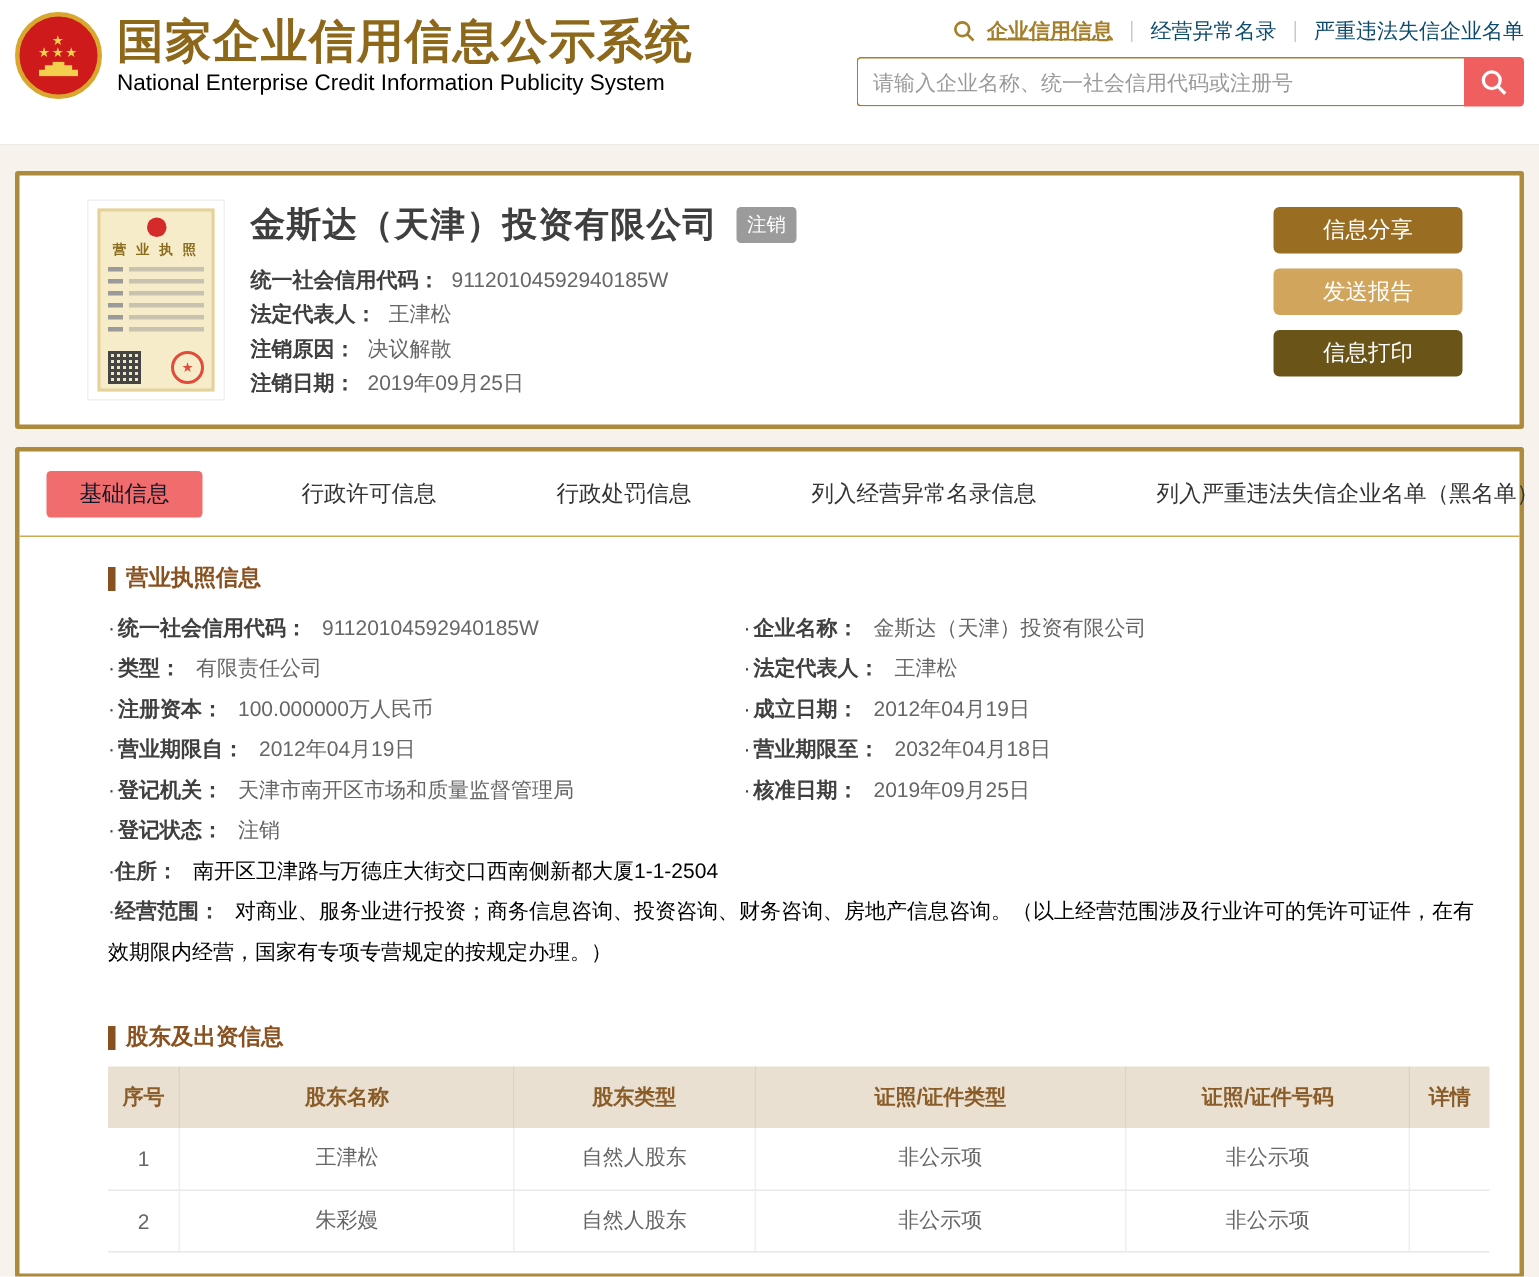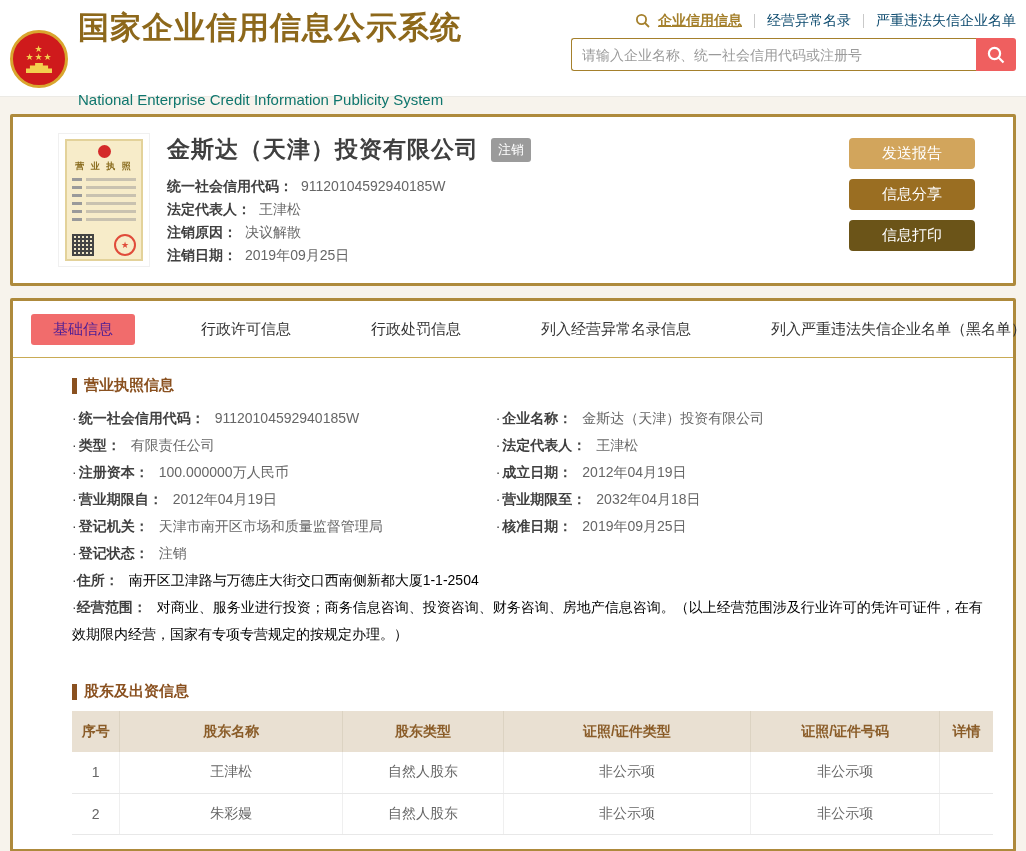--- a/index.html
+++ b/index.html
@@ -11,21 +11,21 @@
                  display:flex; align-items:flex-start; padding:8px 10px 0 10px; }
   .logo-wrap { display:flex; align-items:center; gap:10px; }
   .emblem { width:58px; height:58px; border-radius:50%; background:#cf1a1c;
             border:3px solid #d9a62e; position:relative; flex:0 0 auto;
             display:flex; flex-direction:column; align-items:center; justify-content:center; }
   .emblem .stars { color:#f3cf4e; font-size:9px; line-height:8px; letter-spacing:1px; text-align:center; }
   .emblem .gate { width:26px; height:10px; margin-top:2px; background:#f3cf4e;
                   clip-path:polygon(0 100%,0 55%,15% 55%,15% 25%,35% 25%,35% 0,65% 0,65% 25%,85% 25%,85% 55%,100% 55%,100% 100%); }
   .site-titles { padding-top:2px; }
   .site-title { font-size:31px; font-weight:bold; color:#8d681b; letter-spacing:1px; line-height:36px; }
-  .site-subtitle { font-size:15px; color:#0f766e; line-height:20px;margin-top:44px; }
+  .site-subtitle { font-size:15px; color:#000000; line-height:20px; }
 
   .header-right { margin-left:auto; width:445px; padding-top:4px; }
   .top-nav { display:flex; align-items:center; font-size:14px; color:#3a3a3a; margin-bottom:8px;justify-content:flex-end; }
   .top-nav .nav-sep { width:1px; height:14px; background:#c9c9c9; margin:0 12px; }
   .top-nav a { text-decoration:none; color:#0c4a6e; }
   .top-nav a.active { color:#a5802c; text-decoration:underline; font-weight:bold; }
   .mag-icon { margin-right:7px; display:inline-flex; }
   .search-row { display:flex; }
   .search-input { flex:1; height:33px; border:1px solid #a5802c; border-right:none;
                   border-radius:3px 0 0 3px; padding:0 10px; font-size:14px; color:#000000;
@@ -68,21 +68,21 @@
                 font-size:15px; cursor:pointer; font-family:"Liberation Sans", sans-serif; }
   .btn-report { background:#d2a55c; }
   .btn-share  { background:#9a6e22; }
   .btn-print  { background:#6b5418; }
 
   
   .main-card { margin-top:12px; height:554px; }
   .tab-bar { display:flex; align-items:center; padding:13px 18px 12px 18px;
              border-bottom:1px solid #c9ab55; }
   .tab { font-size:15px; color:#333; padding:6px 14px; cursor:pointer; white-space:nowrap; }
-  .tab.active { background:#f16c6c; color:#4c1d95; border-radius:3px; padding:6px 22px; }
+  .tab.active { background:#f16c6c; color:#0f172a; border-radius:3px; padding:6px 22px; }
   .tab-sep { width:1px; height:16px; background:#cfcfcf; margin:0 26px; }
 
   .main-content { padding:18px 20px;margin-left:39px; }
   .section-title { display:flex; align-items:center; font-size:15px; font-weight:bold;
                    color:#8a5120; margin-bottom:10px; }
   .section-title .bar { width:5px; height:16px; background:#8a5120; margin-right:7px; }
 
   .fields-cols { display:flex; }
   .fields-col-left  { width:46%; }
   .fields-col-right { width:54%; }
@@ -197,22 +197,22 @@
     </div>
     <div class="company-field">
       <span class="lab">注销原因：</span><span class="val">决议解散</span>
     </div>
     <div class="company-field">
       <span class="lab">注销日期：</span><span class="val">2019年09月25日</span>
     </div>
   </div>
 
   <div class="company-actions">
+    <button class="action-btn btn-share">信息分享</button>
     <button class="action-btn btn-report">发送报告</button>
-    <button class="action-btn btn-share">信息分享</button>
     <button class="action-btn btn-print">信息打印</button>
   </div>
 </div>
 
 <div class="card main-card">
   <div class="tab-bar">
     <span class="tab active">基础信息</span>
     <span class="tab-sep"></span>
     <span class="tab">行政许可信息</span>
     <span class="tab-sep"></span>

